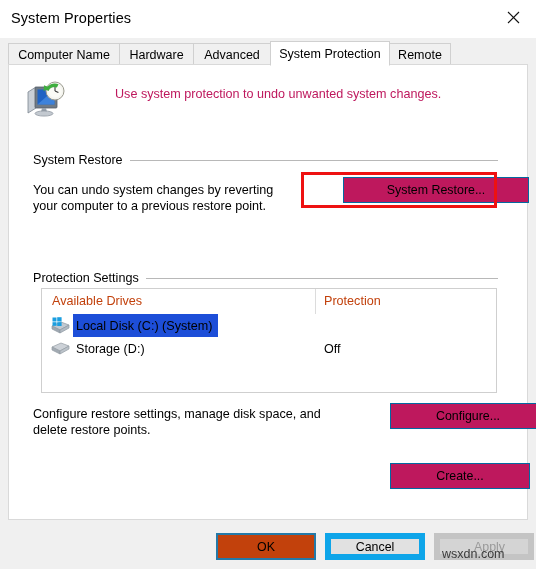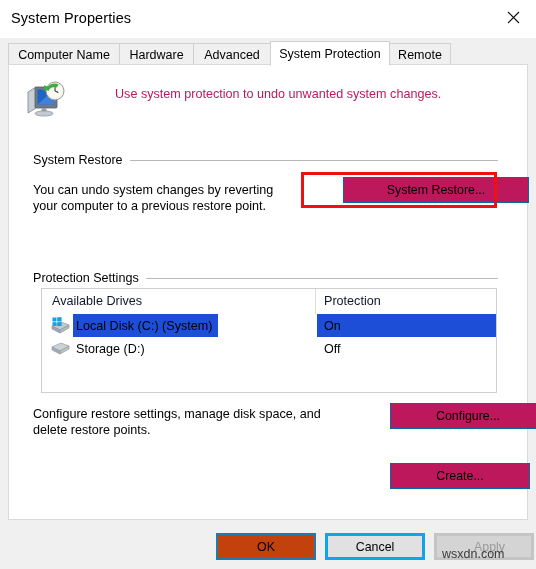--- a/index.html
+++ b/index.html
@@ -178,21 +178,21 @@
   .list-header {
     position: relative;
     height: 25px;
     width: 100%;
   }
   .list-header .col-name,
   .list-header .col-prot {
     position: absolute;
     top: 5px;
     font-size: 12.6px;
-    color: #0f172a;
+    color: #c2410c;
     white-space: nowrap;
   }
   .list-header .col-name { left: 10px; }
   .list-header .col-prot { left: 282px; }
   .col-divider {
     position: absolute;
     left: 273px; top: 0;
     width: 1px; height: 25px;
     background: #dcdcdc;
   }
@@ -228,21 +228,21 @@
     align-items: center;
     font-size: 12.6px;
     white-space: nowrap;
   }
 
   
   .footer-btn {
     position: absolute;
     box-sizing: border-box;
     background: #e1e1e1;
-    border: 3px solid #0ea5e9;
+    border: 6px solid #0ea5e9;
     font-size: 12.4px;
     color: #000;
     display: flex;
     align-items: center;
     justify-content: center;
     white-space: nowrap;
     cursor: default;
   }
   #btn-ok {
     left: 216px; top: 533px; width: 100px; height: 27px;
@@ -336,21 +336,20 @@
           <path d="M2 9 L11 5 L19 8 L10 13 Z" fill="#c2c9d1" stroke="#8e98a2" stroke-width="0.7"></path>
           <path d="M2 9 L2 12 L10 16 L10 13 Z" fill="#9fa8b2" stroke="#8e98a2" stroke-width="0.7"></path>
           <path d="M10 13 L19 8 L19 11 L10 16 Z" fill="#b2bac3" stroke="#8e98a2" stroke-width="0.7"></path>
           <rect x="2.5" y="0.5" width="4" height="4" fill="#1b9ee0"></rect>
           <rect x="7.2" y="0.2" width="4.4" height="4.3" fill="#1b9ee0"></rect>
           <rect x="2.5" y="5.2" width="4" height="3.6" fill="#1b9ee0"></rect>
           <rect x="7.2" y="5.2" width="4.4" height="3.8" fill="#1b9ee0"></rect>
         </svg>
       </div>
       <div class="row-name">Local Disk (C:) (System)</div>
-      <div class="row-prot">On</div>
     </div>
 
     <div class="row">
       <div class="row-icon">
         <svg width="20" height="17" viewBox="0 0 20 17">
           <path d="M2 7 L11 3 L19 6 L10 11 Z" fill="#cdd2d8" stroke="#949ca4" stroke-width="0.7"></path>
           <path d="M2 7 L2 10 L10 14 L10 11 Z" fill="#a3abb3" stroke="#949ca4" stroke-width="0.7"></path>
           <path d="M10 11 L19 6 L19 9 L10 14 Z" fill="#bcc3ca" stroke="#949ca4" stroke-width="0.7"></path>
         </svg>
       </div>

